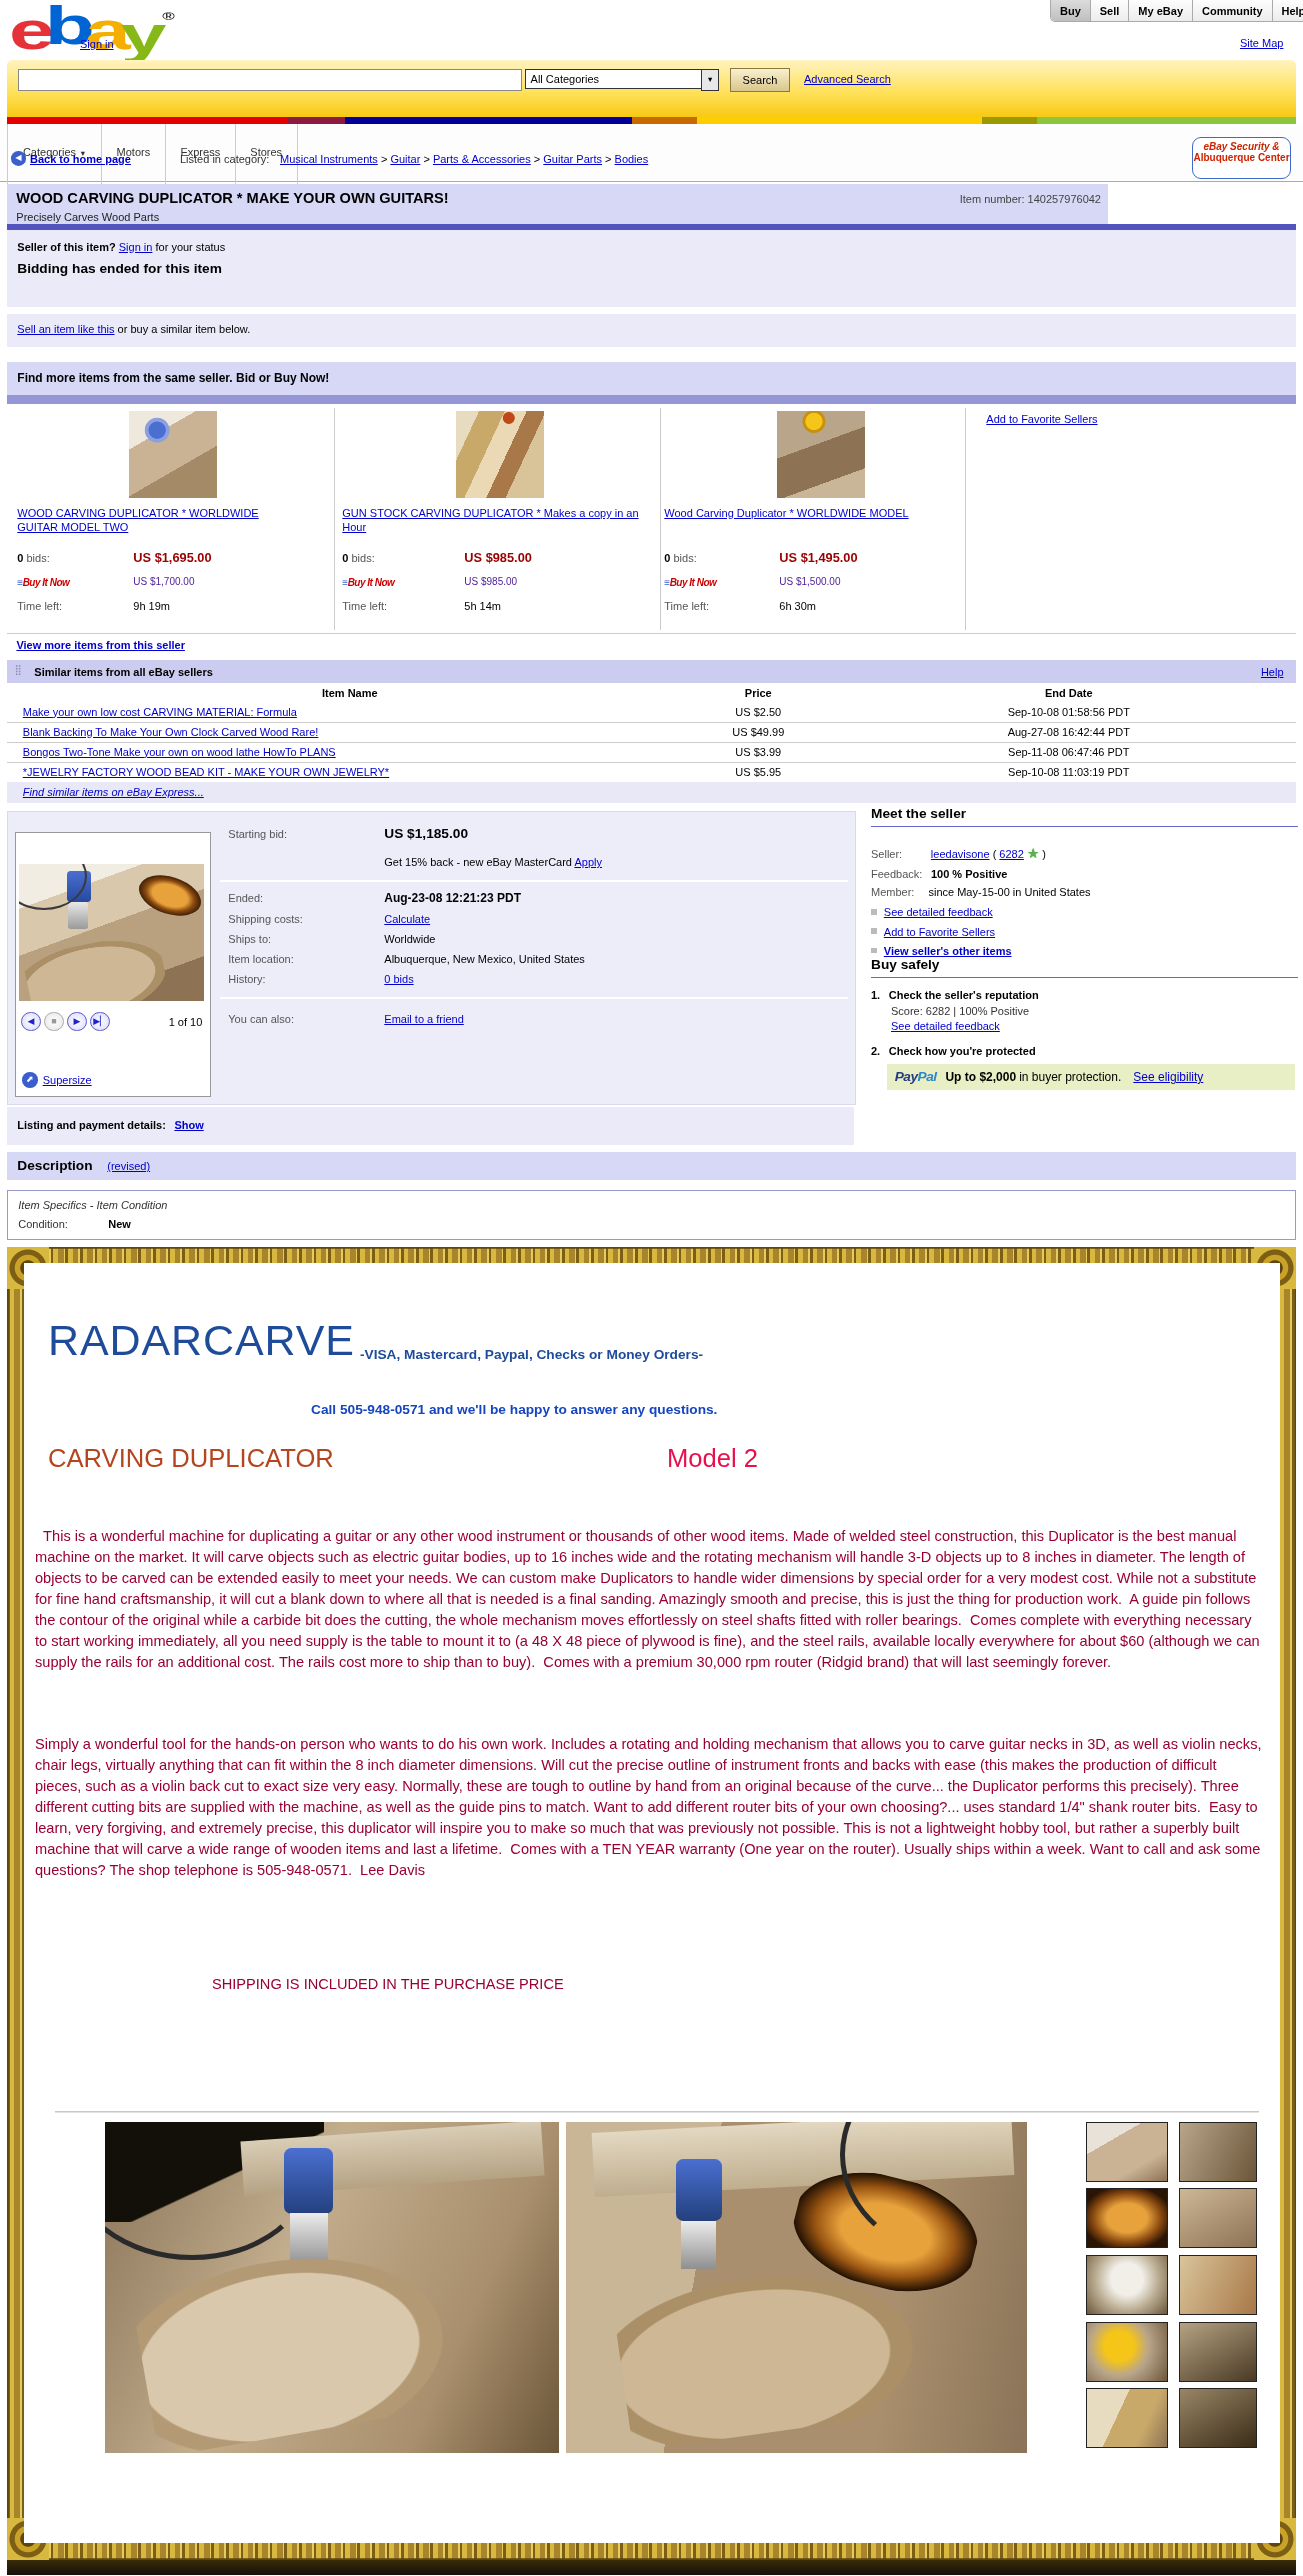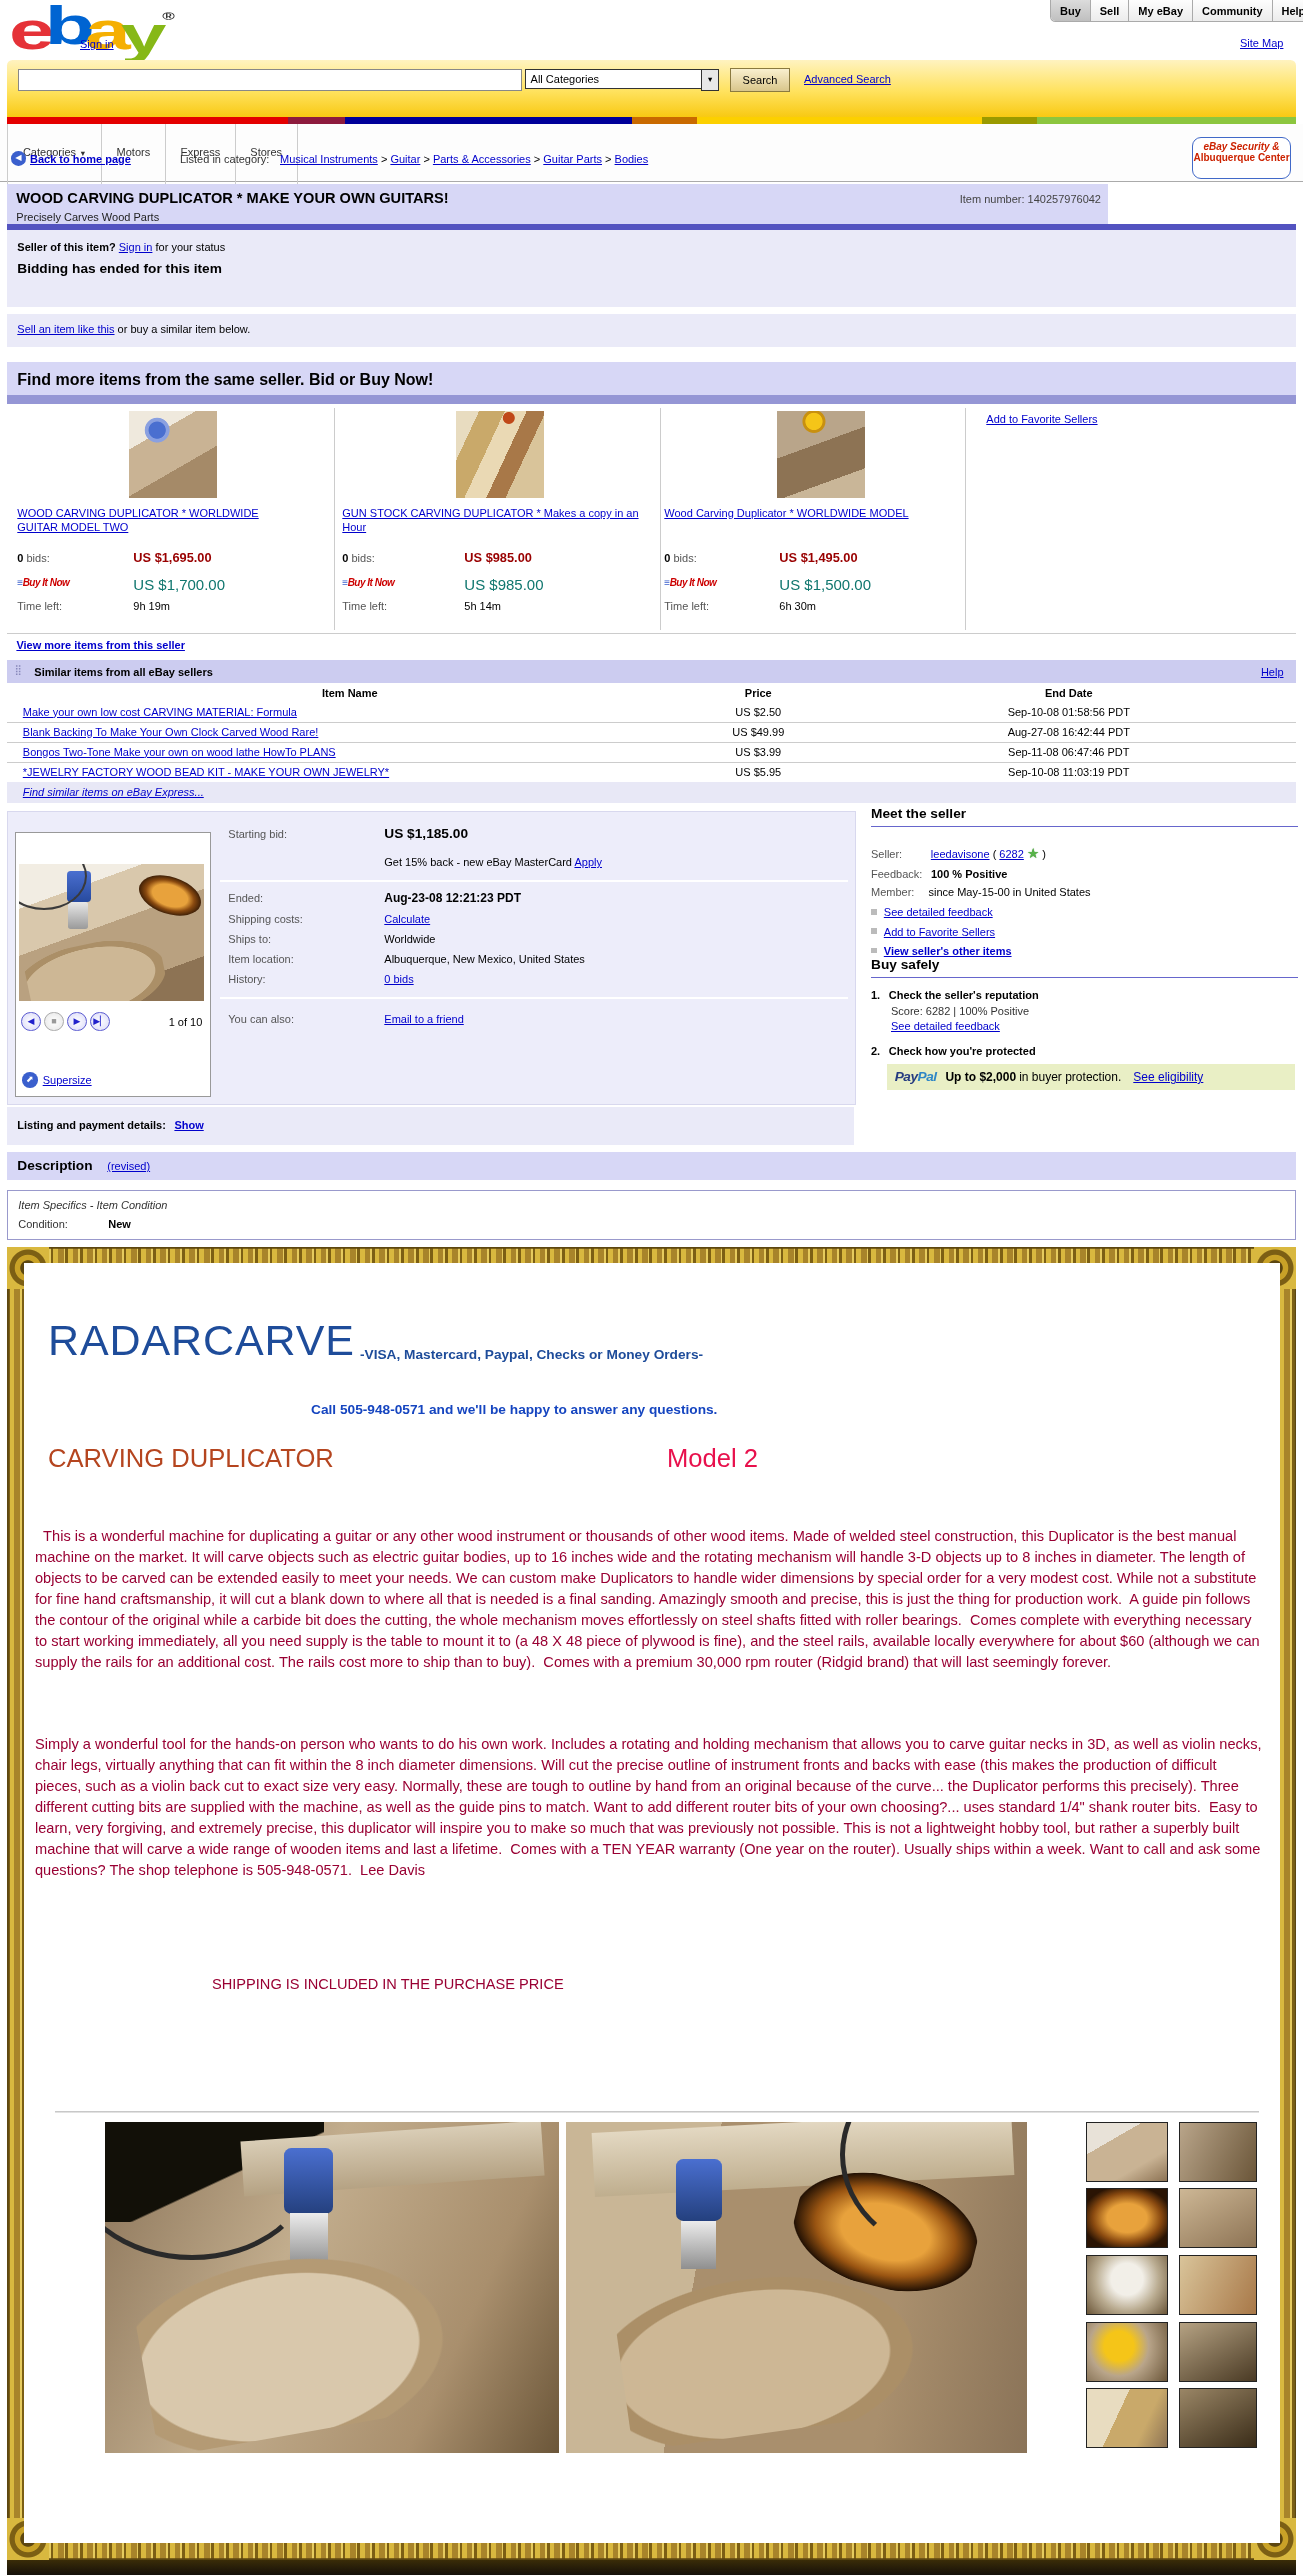--- a/index.html
+++ b/index.html
@@ -4,21 +4,21 @@
 <style>
   html,body{margin:0;padding:0}
   body{width:1304px;height:2576px;position:relative;background:#fff;
        font-family:"Liberation Sans",sans-serif;font-size:11px;color:#000;overflow:hidden}
   .abs{position:absolute}
   .b{font-weight:bold}
   .i{font-style:italic}
   .lnk{color:#0000cc;text-decoration:underline;cursor:pointer}
   .gray{color:#555}
   .price{color:#990000;font-weight:bold;font-size:12.8px}
-  .binprice{color:#0f766e;font-size:15px}
+  .binprice{color:#4c1d95;font-size:10px}
   .band{background:#d7d7f6}
   .softband{background:#eaeaf8}
   .sep-v{width:0.9px;background:#ccc}
   .tab{display:inline-block;padding:4.6px 9px;font-weight:bold;border-right:0.9px solid #aaa;background:linear-gradient(#fdfdfd,#ececec);cursor:pointer}
   .tab.active{background:linear-gradient(#dcdcdc,#bfbfbf)}
   .cattab{display:inline-block;padding:7.3px 14.6px;border-right:0.9px solid #ccc;cursor:pointer;font-size:11px;color:#333}
   .navbtn{display:inline-block;width:17.4px;height:17.4px;border-radius:50%;border:0.9px solid #5a5ad0;background:radial-gradient(#ffffff,#d8d8f8);color:#2222cc;font-size:9px;text-align:center;line-height:17.4px;cursor:pointer;margin-right:3.7px}
   .navbtn.dis{border-color:#aaa;color:#999;background:radial-gradient(#fff,#e5e5e5)}
   .sqbullet{display:inline-block;width:5.5px;height:5.5px;background:#bbb;margin-right:7.3px;vertical-align:1.8px}
   .goldframe{background:
@@ -115,21 +115,21 @@
   <div class="abs b" style="left:10px;top:31px;font-size:13.7px">Bidding has ended for this item</div>
 </div>
 <div class="abs softband" style="left:7.3px;top:314px;width:1289px;height:33px">
   <div class="abs" style="left:10px;top:9px">
     <a class="lnk">Sell an item like this</a>
     <span>or buy a similar item below.</span>
   </div>
 </div>
 
 <div class="abs band" style="left:7.3px;top:362px;width:1289px;height:33px">
-  <div class="abs b" style="left:10px;top:9px;font-size:16px">Find more items from the same seller. Bid or Buy Now!</div>
+  <div class="abs b" style="left:10px;top:9px;font-size:12px">Find more items from the same seller. Bid or Buy Now!</div>
 </div>
 <div class="abs" style="left:7.3px;top:395px;width:1289px;height:9px;background:#9596d5"></div>
 
 <div class="abs" style="left:7.3px;top:404px;width:1289px;height:229px;background:#fff;border-bottom:0.9px solid #ccc">
   <div class="sep-v abs" style="left:327px;top:3.7px;height:222px"></div>
   <div class="sep-v abs" style="left:653px;top:3.7px;height:222px"></div>
   <div class="sep-v abs" style="left:958px;top:3.7px;height:222px"></div>
   <a class="abs lnk" style="left:979px;top:9px">Add to Favorite Sellers</a>
 
   <div class="abs" style="left:122px;top:7.3px;width:88px;height:87px;background:radial-gradient(circle at 32% 22%,#4a6fd0 0 8.2px,#8aa0e0 9px 12px,transparent 12.8px),linear-gradient(150deg,#efe9dd 0 28%,#c9b394 28% 62%,#a58a68 62% 100%)"></div>

